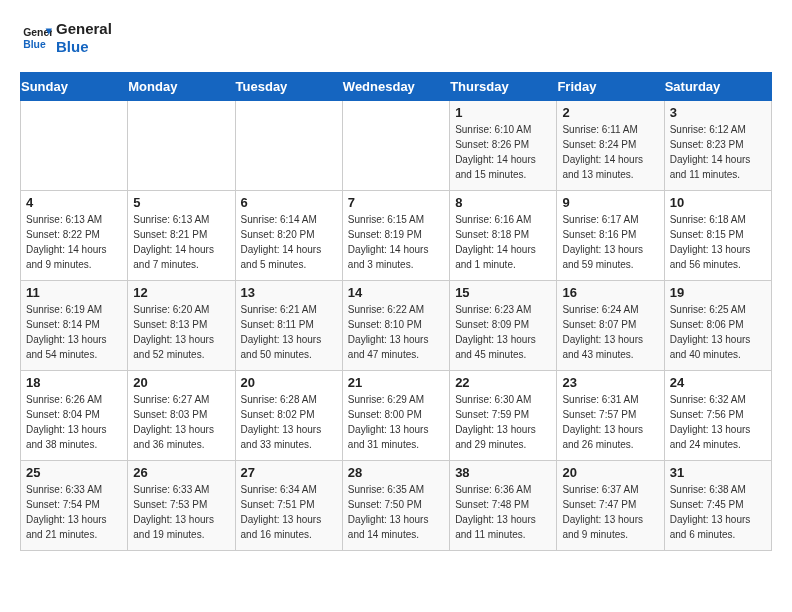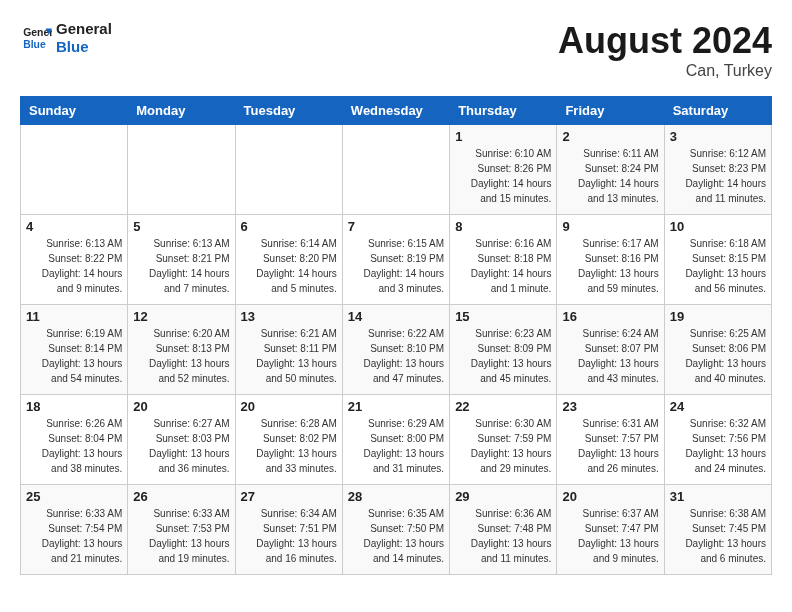--- a/index.html
+++ b/index.html
@@ -40,21 +40,21 @@
     table {
       width: 100%;
       border-collapse: collapse;
       table-layout: fixed;
     }
     thead th {
       background: #1565c0;
       color: #fff;
       font-size: 13px;
       font-weight: bold;
-      padding: 6px 8px;
+      padding: 6px 0;
       text-align: left;
       border: 1px solid #1565c0;
     }
     tbody td {
       border: 1px solid #ccc;
       vertical-align: top;
       padding: 4px 5px;
       font-size: 10.5px;
       color: #222;
       height: 90px;
@@ -66,21 +66,20 @@
     .day-num {
       font-size: 13px;
       font-weight: bold;
       display: block;
       margin-bottom: 2px;
     }
     .day-info {
       font-size: 10px;
       line-height: 1.5;
       color: #333;
-      text-align: right;
     }
     .empty-cell {
       background: #fff !important;
     }
   </style>
 </head>
 <body>
 
 <div class="header">
   <div class="logo">
@@ -88,24 +87,20 @@
       <rect x="2" y="2" width="36" height="36" rx="4" fill="#fff"></rect>
       <text x="4" y="18" font-size="13" font-weight="bold" fill="#222" font-family="Arial">General</text>
       <text x="4" y="32" font-size="13" font-weight="bold" fill="#1565c0" font-family="Arial">Blue</text>
       <polygon points="32,8 40,8 36,16" fill="#1565c0"></polygon>
     </svg>
     <div style="display:flex;flex-direction:column;line-height:1.2;">
       <span style="font-size:15px;font-weight:bold;color:#222;">General</span>
       <span style="font-size:15px;font-weight:bold;color:#1565c0;">Blue</span>
     </div>
   </div>
-  <div class="title-block">
-    <div class="month-year">August 2024</div>
-    <div class="location">Can, Turkey</div>
-  </div>
 </div>
 
 <table>
   <thead>
     <tr>
     <th>Sunday</th>
         <th>Monday</th>
         <th>Tuesday</th>
         <th>Wednesday</th>
         <th>Thursday</th>
@@ -233,21 +228,21 @@
         </td>
         <td>
           <span class="day-num">27</span>
           <div class="day-info">Sunrise: 6:34 AM<br>Sunset: 7:51 PM<br>Daylight: 13 hours<br>and 16 minutes.</div>
         </td>
         <td>
           <span class="day-num">28</span>
           <div class="day-info">Sunrise: 6:35 AM<br>Sunset: 7:50 PM<br>Daylight: 13 hours<br>and 14 minutes.</div>
         </td>
         <td>
-          <span class="day-num">29</span>
+          <span class="day-num">38</span>
           <div class="day-info">Sunrise: 6:36 AM<br>Sunset: 7:48 PM<br>Daylight: 13 hours<br>and 11 minutes.</div>
         </td>
         <td>
           <span class="day-num">20</span>
           <div class="day-info">Sunrise: 6:37 AM<br>Sunset: 7:47 PM<br>Daylight: 13 hours<br>and 9 minutes.</div>
         </td>
         <td>
           <span class="day-num">31</span>
           <div class="day-info">Sunrise: 6:38 AM<br>Sunset: 7:45 PM<br>Daylight: 13 hours<br>and 6 minutes.</div>
         </td>

